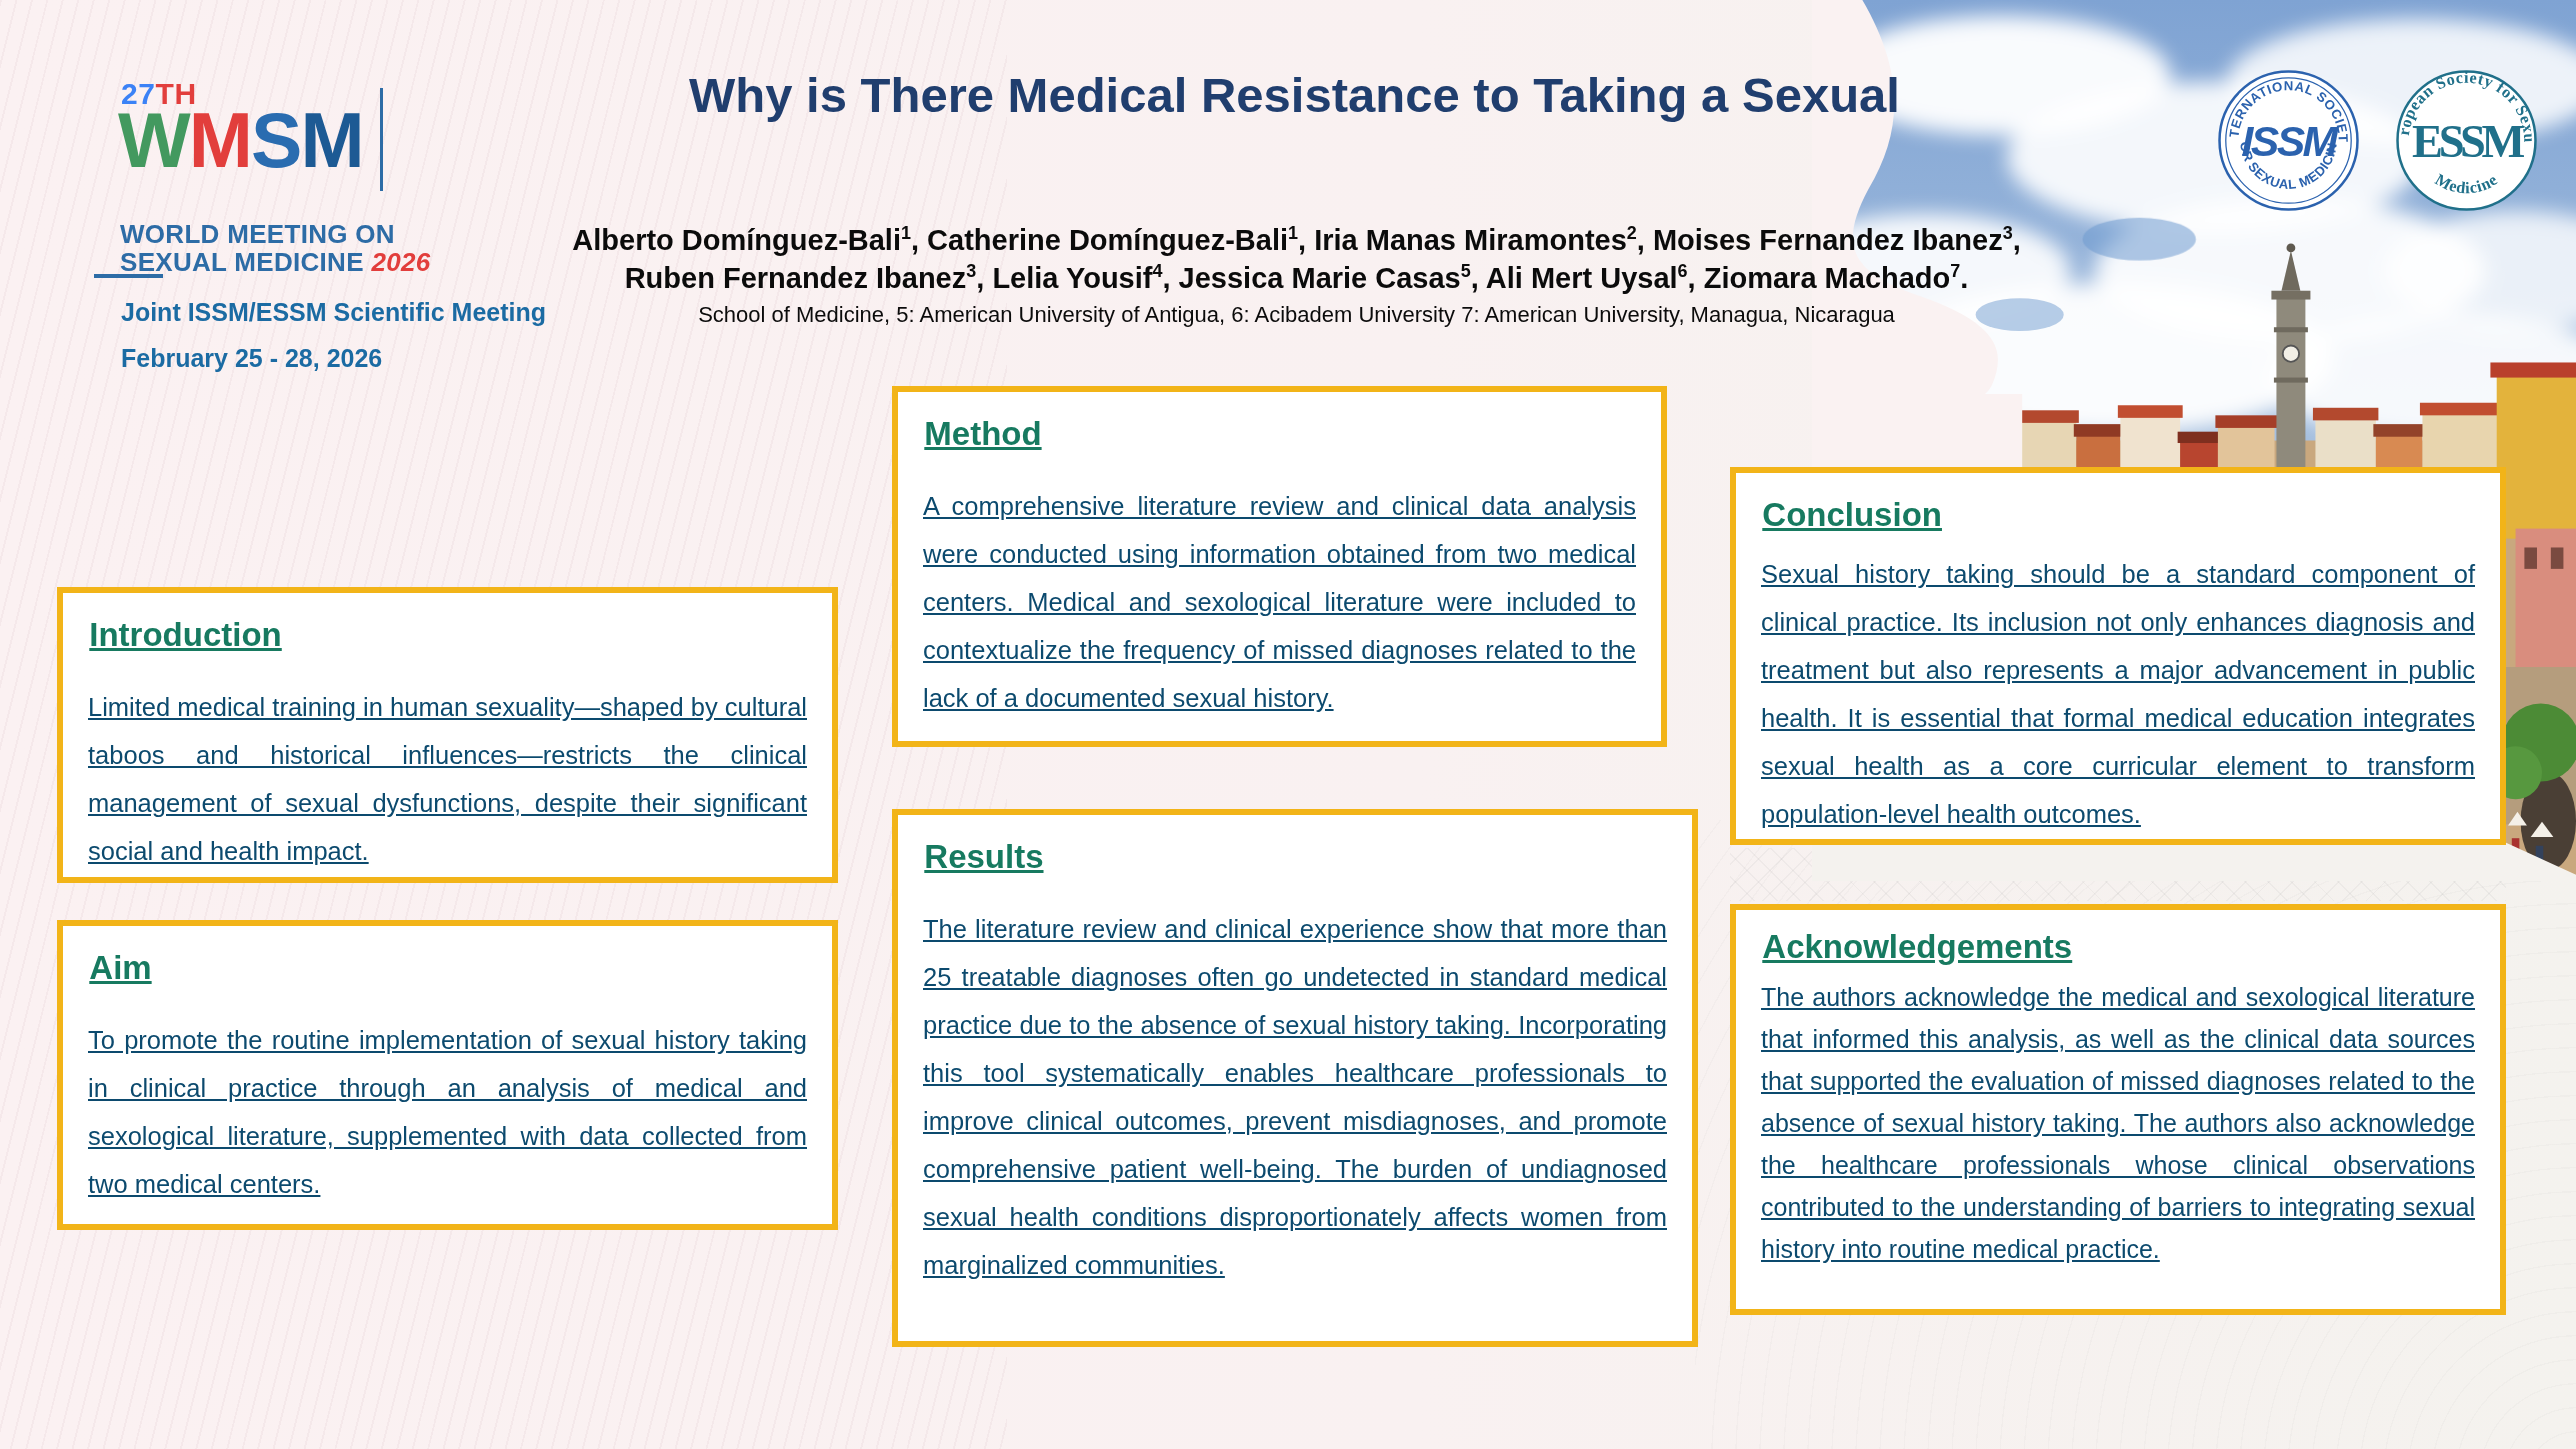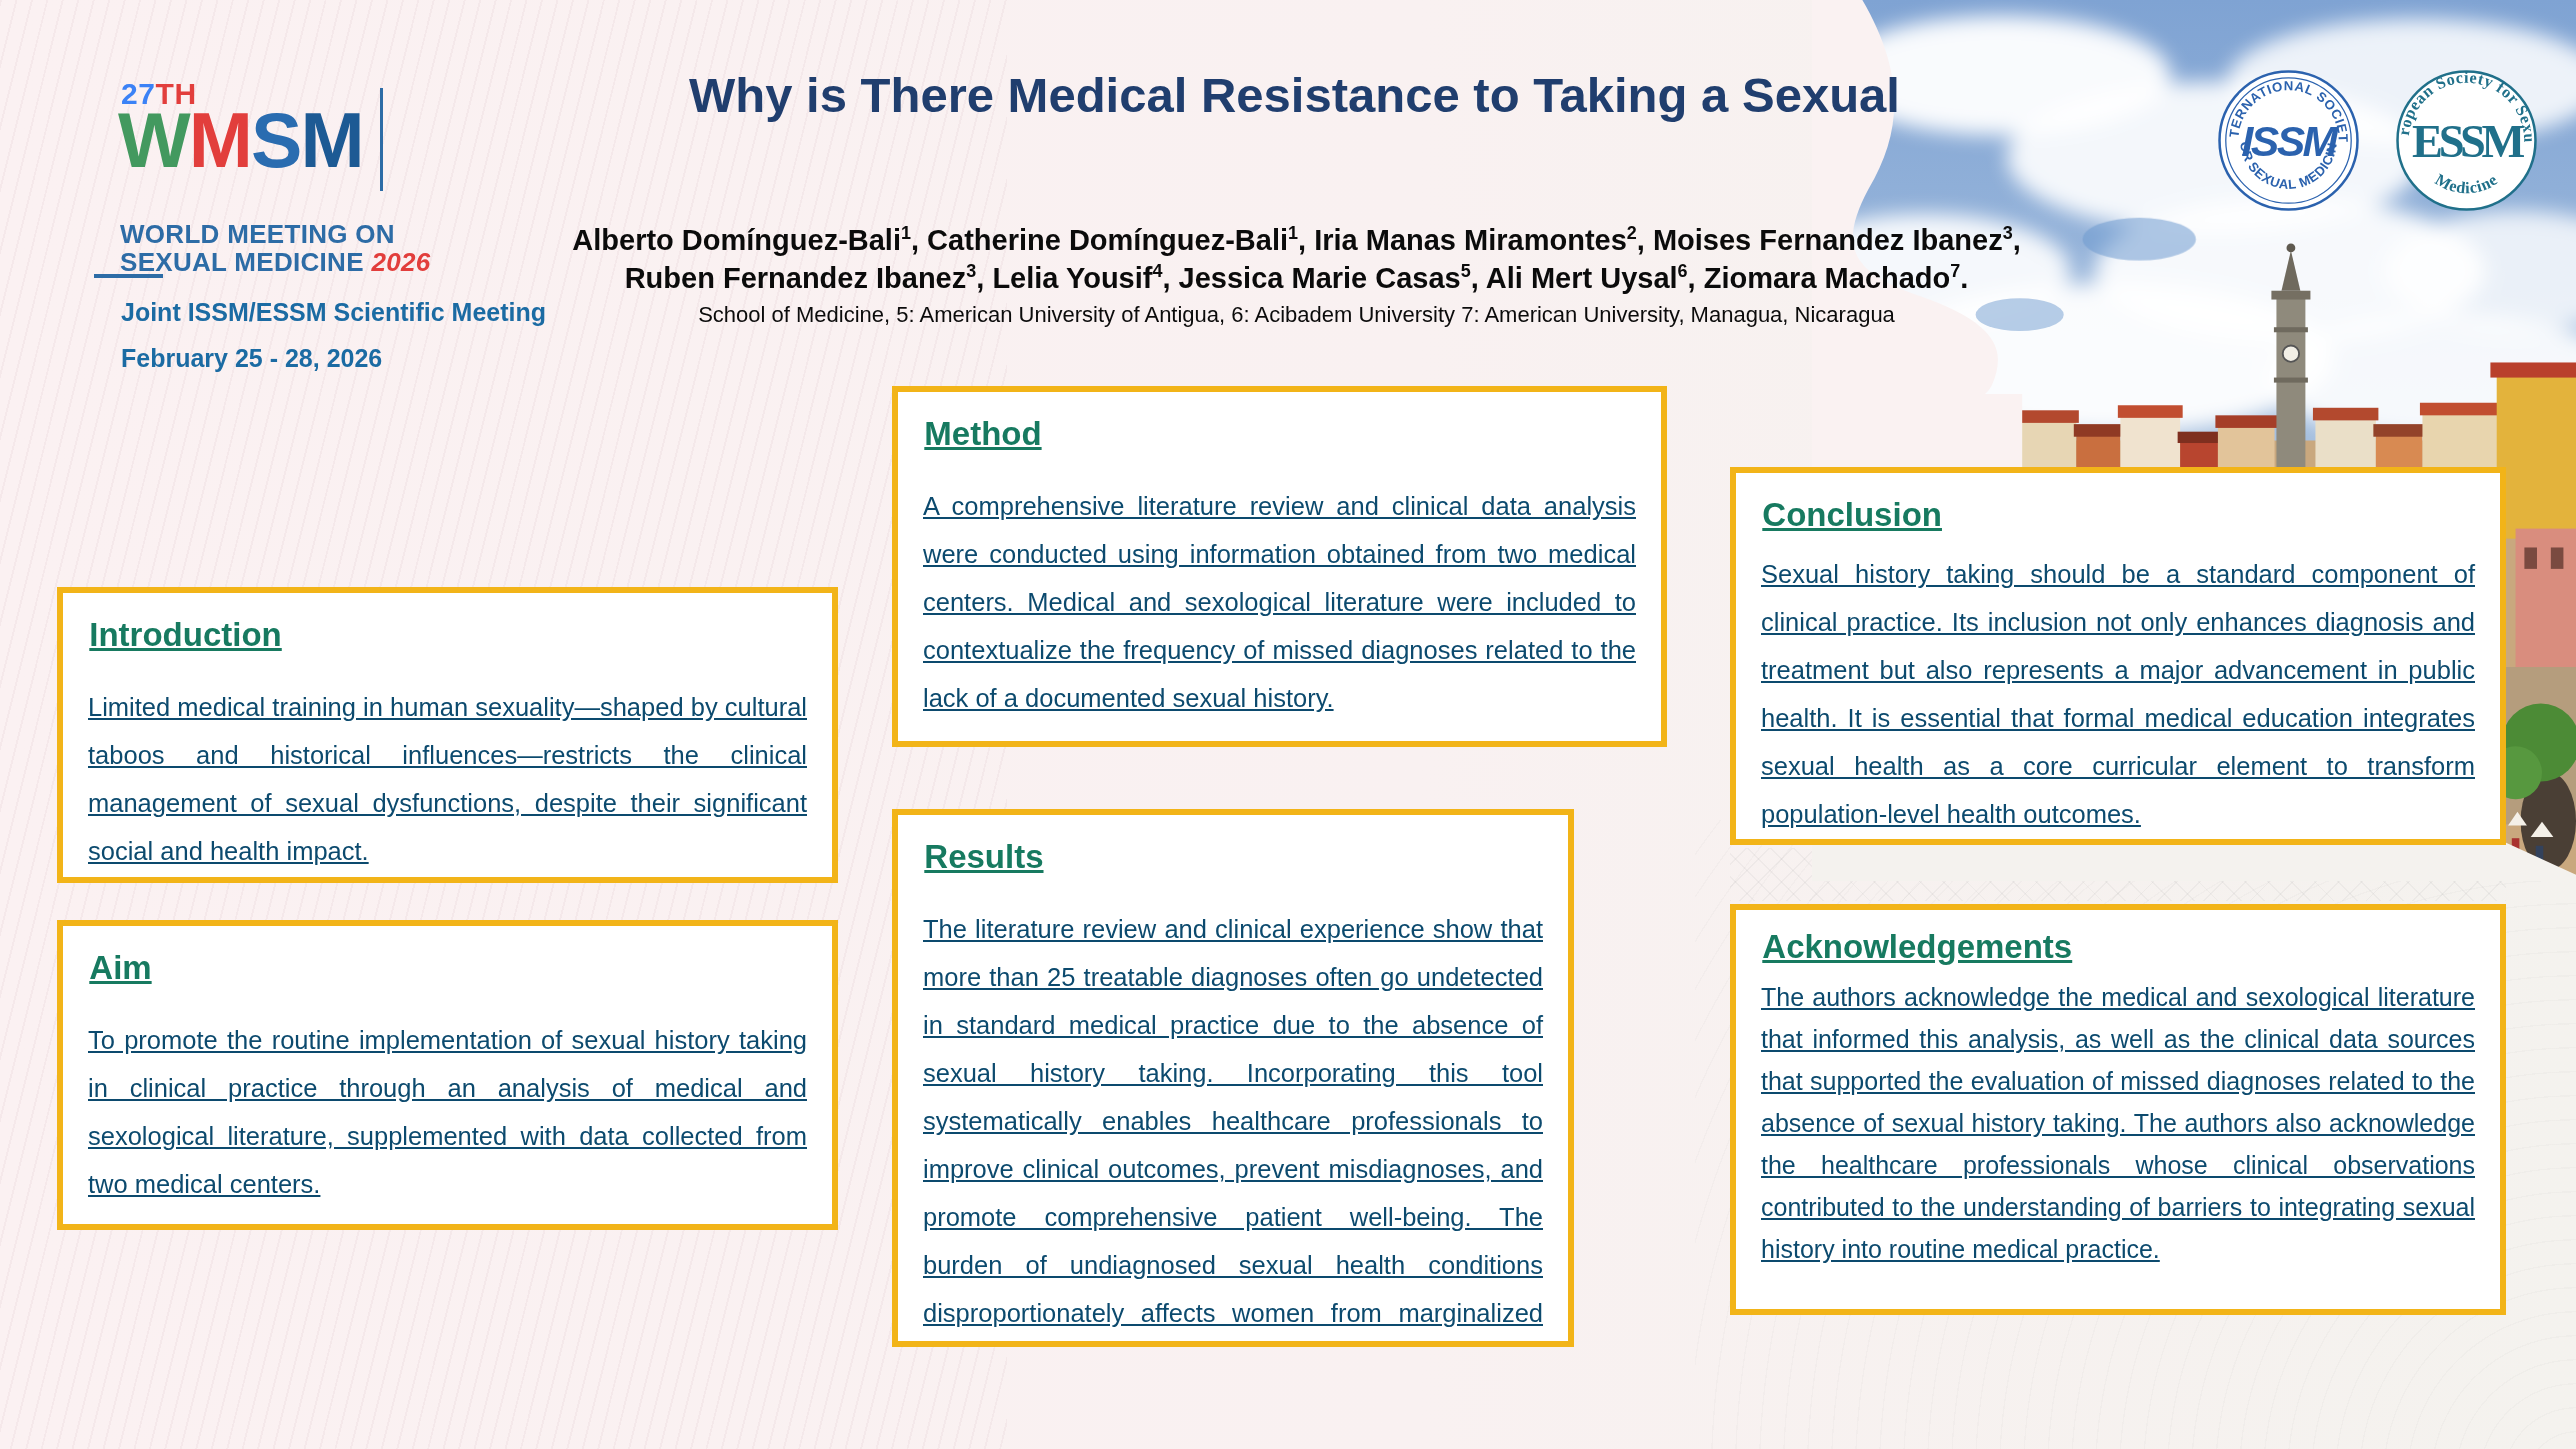--- a/index.html
+++ b/index.html
@@ -56,21 +56,21 @@
   
   .box{
     position:absolute;background:#ffffff;border:6.3px solid #F2B418;
     box-sizing:border-box;padding:14px 25px;z-index:6;overflow:hidden;
   }
   .box h2{margin:8.8px 0 29px 1.3px;font-size:33px;font-weight:bold;color:#177A60;text-decoration:underline;}
   .box .body{font-size:25.5px;line-height:48px;color:#0c4a6e;text-align:justify;text-align-last:left;text-decoration:underline;}
   .box.b-intro{left:57px;top:551px;width:781px;height:296px;margin-top:36px;}
   .box.b-aim{left:57px;top:920px;width:781px;height:310px;}
   .box.b-method{left:892px;top:386px;width:775px;height:361px;}
-  .box.b-results{left:892px;top:809px;width:682px;height:538px;}
+  .box.b-results{left:892px;top:809px;width:806px;height:538px;}
   .box.b-conclusion{left:1730px;top:467px;width:776px;height:378px;}
   .box.b-conclusion h2{margin-bottom:16.4px;}
   .box.b-ack{left:1730px;top:904px;width:776px;height:411px;}
   .box.b-ack h2{margin:3.8px 0 10px 1.3px;}
   .box.b-ack .body{line-height:42px;font-size:25px;}
 </style>
 </head>
 <body>
 
 <div class="texture-stripes"></div>

